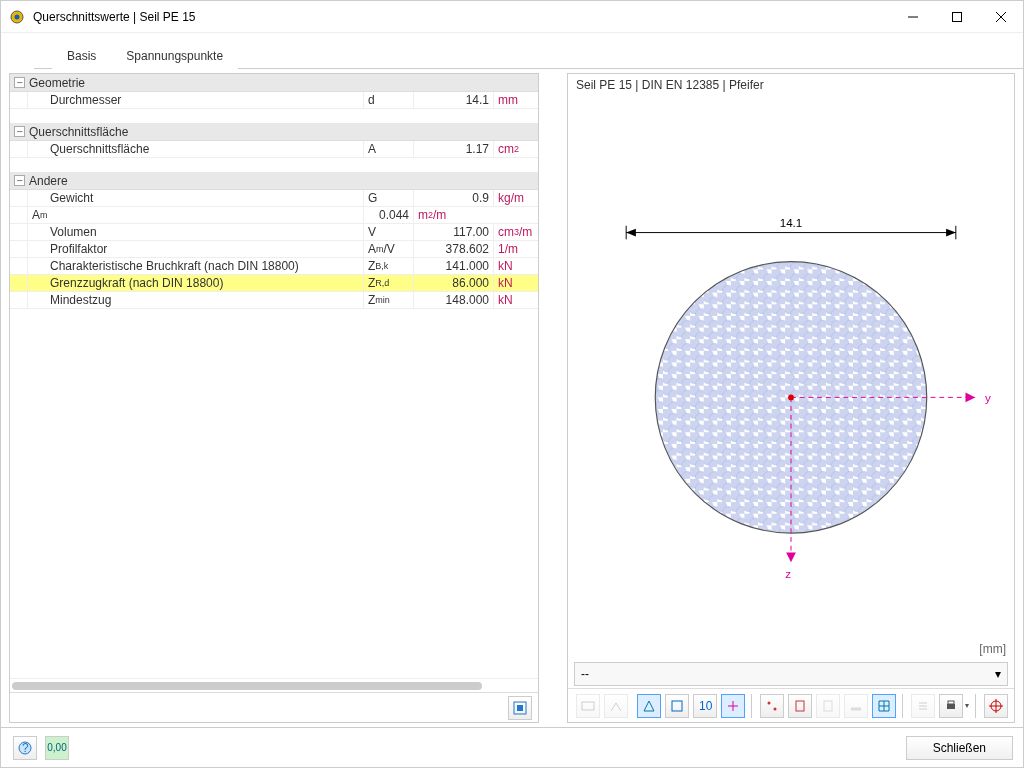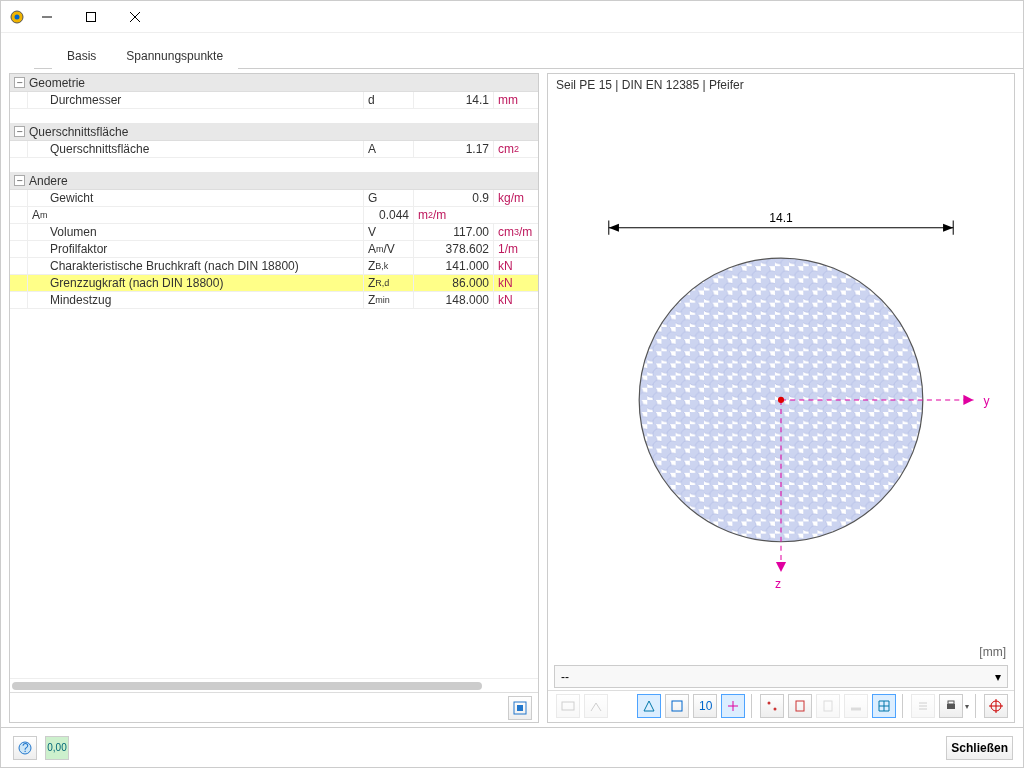--- a/index.html
+++ b/index.html
@@ -8,21 +8,21 @@
 .titlebar .icon { width: 16px; height: 16px; margin-right: 8px; display:flex; align-items:center; justify-content:center; }
 .titlebar .title { flex: 1; font-size: 12px; color: #000; }
 .winbtns { display: flex; gap: 16px; }
 .winbtns div { width: 28px; height: 28px; display: flex; align-items: center; justify-content: center; }
 .tabs { display: flex; border-bottom: 1px solid #ccc; padding: 8px 18px 0 18px; gap: 0; margin-left: 33px; }
 .tab { padding: 6px 14px; border: 1px solid transparent; border-bottom: none; cursor: pointer; position: relative; top: 1px; background: #fff; color: #333; }
 .tab.active { border: 1px solid #ccc; border-bottom: 1px solid #fff; background: #fff; }
 .content { flex: 1; display: flex; gap: 8px; padding: 4px 8px 4px 8px; min-height: 0; }
 .pane { border: 1px solid #ccc; background: #fff; display: flex; flex-direction: column; min-height: 0; }
 .left { width: 530px; }
-.right { flex: 1; }
+.right { flex: 1; margin-left: 20px; }
 .grid { flex: 1; overflow: auto; }
 .group-row { background: #e8e8e8; display: flex; align-items: center; height: 18px; border-bottom: 1px solid #ddd; }
 .group-toggle { width: 18px; text-align: center; font-family: monospace; color: #666; border: 1px solid #aaa; width:11px; height:11px; line-height:9px; font-size:10px; margin: 0 4px; background:#fff;}
 .group-label { font-size: 12px; color: #333; }
 .data-row { display: grid; grid-template-columns: 18px 1fr 50px 80px 44px; height: 17px; align-items: center; border-bottom: 1px solid #eee; }
 .data-row.hl { background: #ffff88; }
 .data-row > div { padding: 0 4px; height:100%; display:flex; align-items:center; border-right:1px solid #eee; }
 .data-row .c0 { }
 .data-row .c1 { padding-left: 22px; color: #333; }
 .data-row .c2 { color: #333; }
@@ -32,36 +32,37 @@
 .left-footer { height: 30px; border-top: 1px solid #ddd; display: flex; align-items: center; justify-content: flex-end; padding: 0 6px; }
 .tool-btn { width: 24px; height: 24px; border: 1px solid #ccc; background: linear-gradient(#fff,#eee); display:flex; align-items:center; justify-content:center; margin-left:2px; cursor:pointer;}
 .right-header { padding: 4px 8px; color: #333; border-bottom: 0; }
 .viewport { flex: 1; position: relative; background: #fff; }
 .unit-label { position: absolute; right: 8px; bottom: 4px; color: #666; }
 .right-combo { height: 24px; border: 1px solid #ccc; margin: 2px 6px; display:flex; align-items:center; justify-content:space-between; padding: 0 6px; background:#f8f8f8;}
 .right-toolbar { height: 34px; border-top: 1px solid #ddd; display:flex; align-items:center; padding: 0 6px; gap:2px; }
 .tsep { width:1px; height:24px; background:#ccc; margin: 0 4px; }
 .bottom { height: 40px; border-top: 1px solid #ccc; display:flex; align-items:center; padding: 0 10px; justify-content:space-between; }
 .bottom-left { display:flex; gap:6px;}
-.close-btn { padding: 4px 4px; border: 1px solid #ccc; background: linear-gradient(#fff,#f0f0f0); cursor:pointer;font-weight:bold; }
+.close-btn { padding: 4px 26px; border: 1px solid #ccc; background: linear-gradient(#fff,#f0f0f0); cursor:pointer; }
 .icon-btn.active { border: 1px solid #4da3ff; background:#dceeff;}
 svg { display:block; }
 .hscroll { height: 14px; border-top: 1px solid #eee; position:relative; }
 .hscroll::before { content:""; position:absolute; left:2px; top:3px; height:8px; width: 470px; background:#ccc; border-radius:4px;}
 </style>
 </head>
 <body>
 
 <div class="titlebar">
   <div class="icon">
     <svg width="16" height="16">
         <circle cx="8" cy="8" r="6" fill="#f0b400" stroke="#555"></circle>
         <circle cx="8" cy="8" r="2.5" fill="#06c"></circle>
       </svg>
   </div>
+  <div class="title">Querschnittswerte | Seil PE 15</div>
   <div class="winbtns">
     <div>
         <svg width="10" height="10">
           <line x1="0" y1="5" x2="10" y2="5" stroke="#000" stroke-width="1"></line>
         </svg>
       </div>
     <div>
         <svg width="10" height="10">
           <rect x="0.5" y="0.5" width="9" height="9" fill="none" stroke="#000"></rect>
         </svg>

